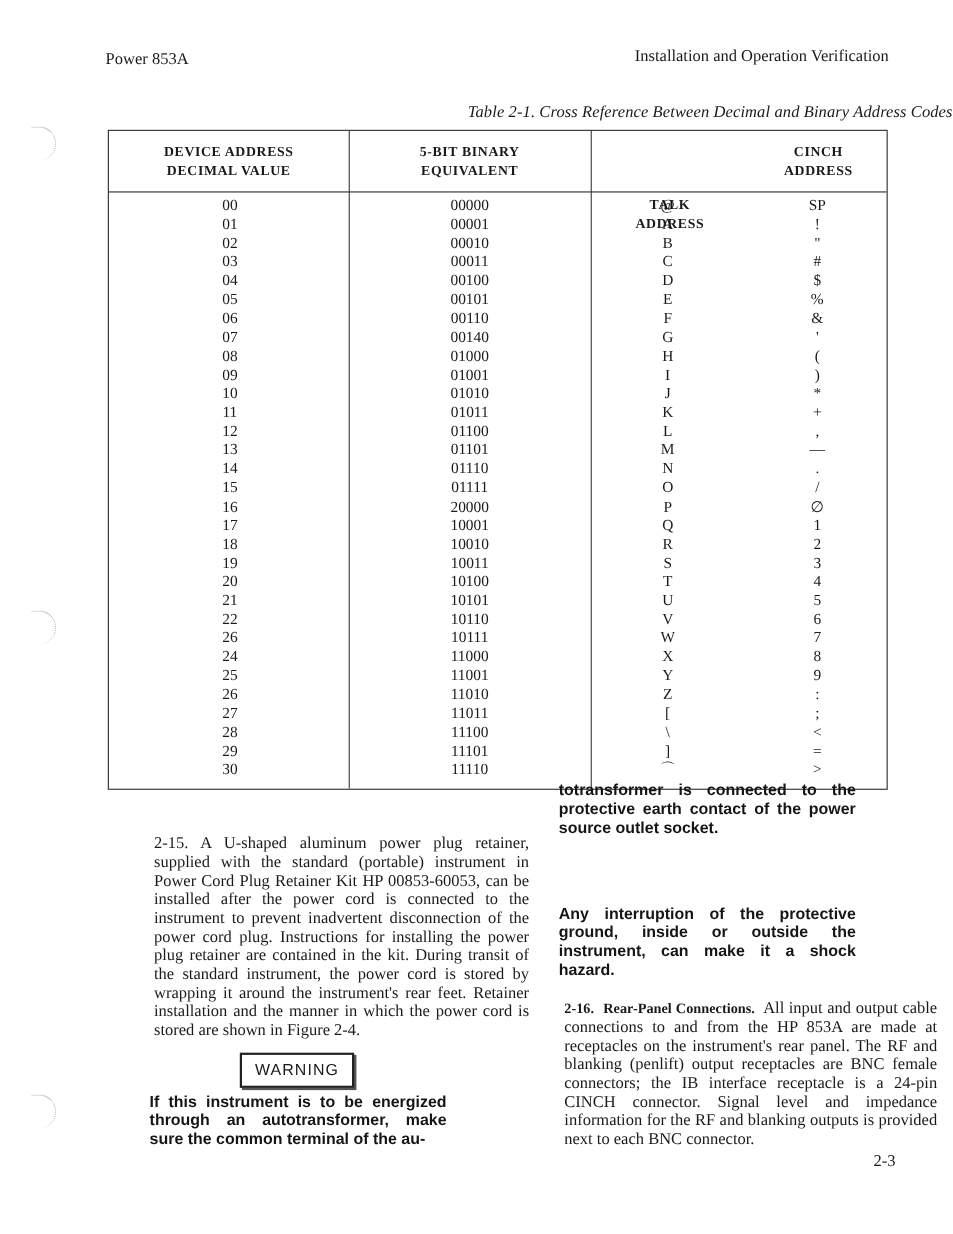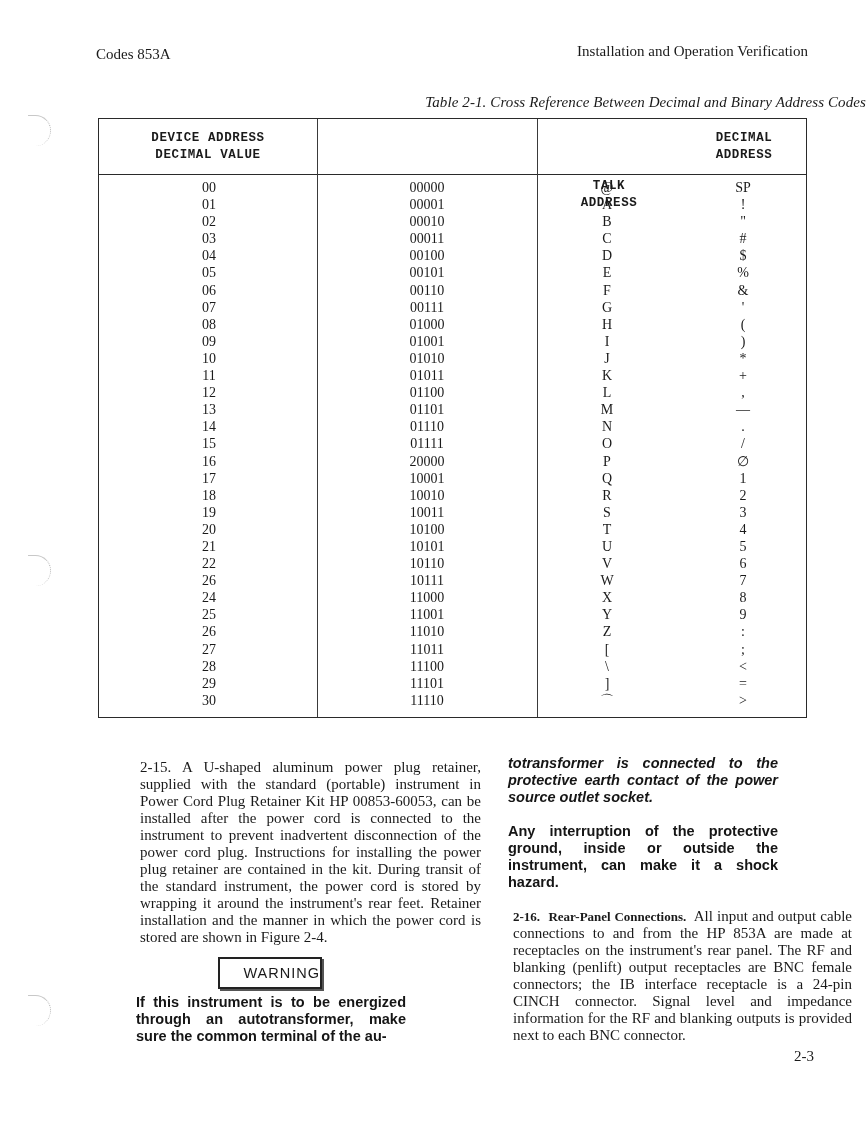--- a/index.html
+++ b/index.html
@@ -20,73 +20,77 @@
       font-style: italic; font-size: 15px; letter-spacing: 0.1px;
     }
     .caption span { margin-left: -30px; }
     .tbl {
       position: absolute; left: 98px; top: 118px; width: 709px; height: 600px;
       border: 1.5px solid #2a2a2a; box-sizing: border-box;
     }
     .tbl .headrow {
       position: absolute; left: 0; top: 0; right: 0; height: 55px;
       border-bottom: 1.5px solid #2a2a2a;
-      font-family: Liberation Mono, monospace;
+      font-family: Liberation Serif, serif;
       font-size: 12.5px; font-weight: bold; letter-spacing: 0.6px; line-height: 17px;
     }
     .vline { position: absolute; top: 0; bottom: 0; width: 1px; background: #3a3a3a; }
     .hcell { position: absolute; top: 11px; text-align: center; }
     .body-col {
       position: absolute; top: 60px; text-align: center; font-size: 14px; line-height: 17.1px;
     }
     .body-col div { height: 17.1px; }
     .para {
       position: absolute; font-size: 15px; line-height: 17px; text-align: justify; margin-left: 39px;
     }
     .warn-text {
       position: absolute; font-family: "Liberation Sans", "DejaVu Sans", sans-serif;
       font-weight: bold; font-size: 14.5px; line-height: 17px; text-align: justify; color: #151515;
     }
     .warning-box {
       position: absolute; left: 218px; top: 957px; width: 100px; height: 28px;
       border: 2px solid #222; box-shadow: 2px 2px 0 #555;
       font-family: "Liberation Sans", "DejaVu Sans", sans-serif;
-      font-size: 14.5px; letter-spacing: 1px; text-align: right; line-height: 28px;
+      font-size: 14.5px; letter-spacing: 1px; text-align: center; line-height: 28px;
     }
     .sec-head {
       font-family: Liberation Serif, serif; font-weight: bold; font-size: 13px;
     }
     .page-num { position: absolute; right: 52px; top: 1048px; font-size: 15px; }
   </style>
 </head>
 <body>
 
 <div class="margin-mark" style="left:28px; top:115px;"></div>
 <div class="margin-mark" style="left:28px; top:555px;"></div>
 <div class="margin-mark" style="left:28px; top:995px;"></div>
 
-<div class="hdr-left">Codes 853A</div>
+<div class="hdr-left">Power 853A</div>
 <div class="hdr-right">Installation and Operation Verification</div>
 
 <div class="caption">
   <span>Table 2-1. Cross Reference Between Decimal and Binary Address Codes</span>
 </div>
 
 <div class="tbl">
   <div class="headrow">
     <div class="hcell" style="left:0; width:218px;">
       <div>DEVICE ADDRESS</div>
       <div>DECIMAL VALUE</div>
     </div>
+    <div class="hcell" style="left:218px; width:220px;">
+      <div>5-BIT BINARY</div>
+      <div>EQUIVALENT</div>
+    </div>
     <div class="hcell" style="left:460px; width:100px;margin-top:48px;">
       <div>TALK</div>
       <div>ADDRESS</div>
     </div>
     <div class="hcell" style="left:595px; width:100px;">
-      <div>DECIMAL</div>
+      <div>CINCH</div>
       <div>ADDRESS</div>
     </div>
   </div>
   <div class="vline" style="left:218px;"></div>
   <div class="vline" style="left:438px;"></div>
 
   <div class="body-col" id="col-decimal" style="left:70px; width:80px;">
       <div>00</div>
       <div>01</div>
       <div>02</div>
@@ -120,21 +124,21 @@
       <div>30</div>
     </div>
   <div class="body-col" id="col-binary" style="left:288px; width:80px;">
       <div>00000</div>
       <div>00001</div>
       <div>00010</div>
       <div>00011</div>
       <div>00100</div>
       <div>00101</div>
       <div>00110</div>
-      <div>00111</div>
+      <div>00140</div>
       <div>01000</div>
       <div>01001</div>
       <div>01010</div>
       <div>01011</div>
       <div>01100</div>
       <div>01101</div>
       <div>01110</div>
       <div>01111</div>
       <div>20000</div>
       <div>10001</div>
@@ -219,21 +223,21 @@
       <div>&gt;</div>
     </div>
 </div>
 
 <div class="para" style="left:101px; top:759px; width:341px;">2-15.  A U-shaped aluminum power plug retainer, supplied with the standard (portable) instrument in Power Cord Plug Retainer Kit HP 00853-60053, can be installed after the power cord is connected to the instrument to prevent inadvertent disconnection of the power cord plug. Instructions for installing the power plug retainer are contained in the kit. During transit of the standard instrument, the power cord is stored by wrapping it around the instrument's rear feet. Retainer installation and the manner in which the power cord is stored are shown in Figure 2-4.</div>
 
 <div class="warning-box">WARNING</div>
 
 <div class="warn-text" style="left:136px; top:994px; width:270px;">If this instrument is to be energized through an autotransformer, make sure the common terminal of the au-</div>
 
-<div class="warn-text" style="left:508px; top:755px; width:270px;font-style:italic;">totransformer is connected to the protective earth contact of the power source outlet socket.</div>
+<div class="warn-text" style="left:508px; top:711px; width:270px;">totransformer is connected to the protective earth contact of the power source outlet socket.</div>
 
 <div class="warn-text" style="left:508px; top:823px; width:270px;">Any interruption of the protective ground, inside or outside the instrument, can make it a shock hazard.</div>
 
 <div class="para" style="left:474px; top:908px; width:339px;">
   <span class="sec-head">2-16.</span>&nbsp;
   <span class="sec-head">Rear-Panel Connections.</span>&nbsp;
   <span>All input and output cable connections to and from the HP 853A are made at receptacles on the instrument's rear panel. The RF and blanking (penlift) output receptacles are BNC female connectors; the IB interface receptacle is a 24-pin CINCH connector. Signal level and impedance information for the RF and blanking outputs is provided next to each BNC connector.</span>
 </div>
 
 <div class="page-num">2-3</div>

